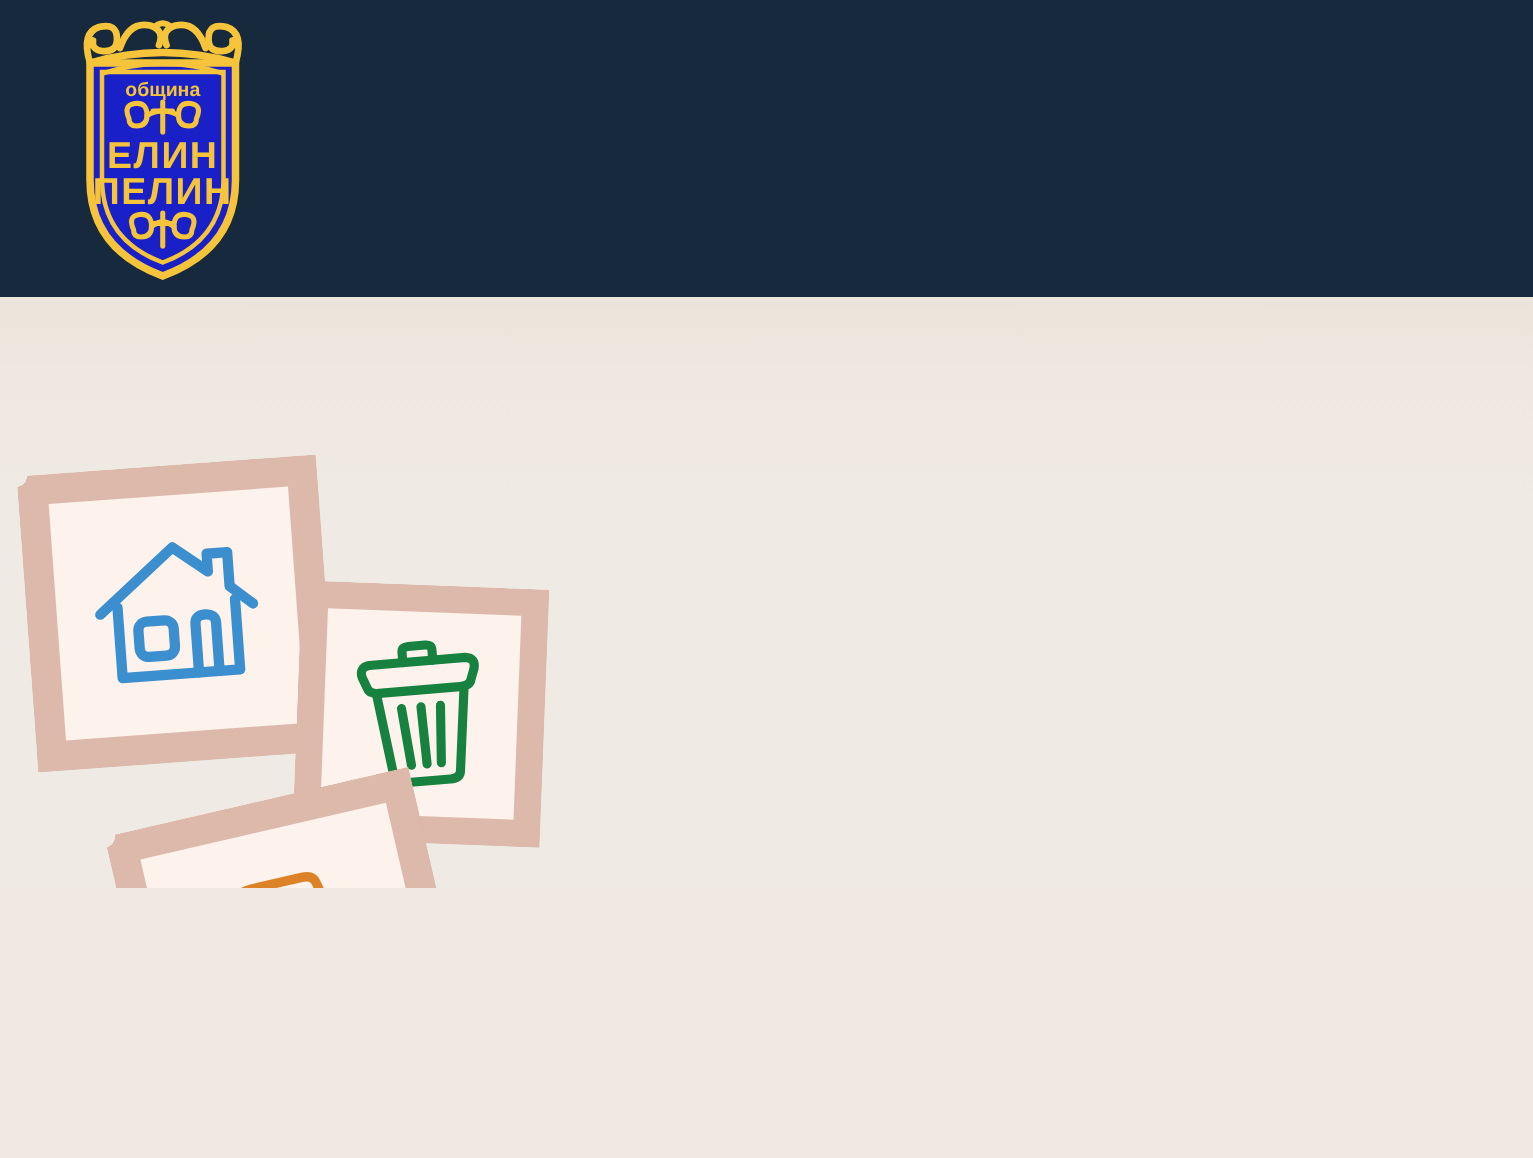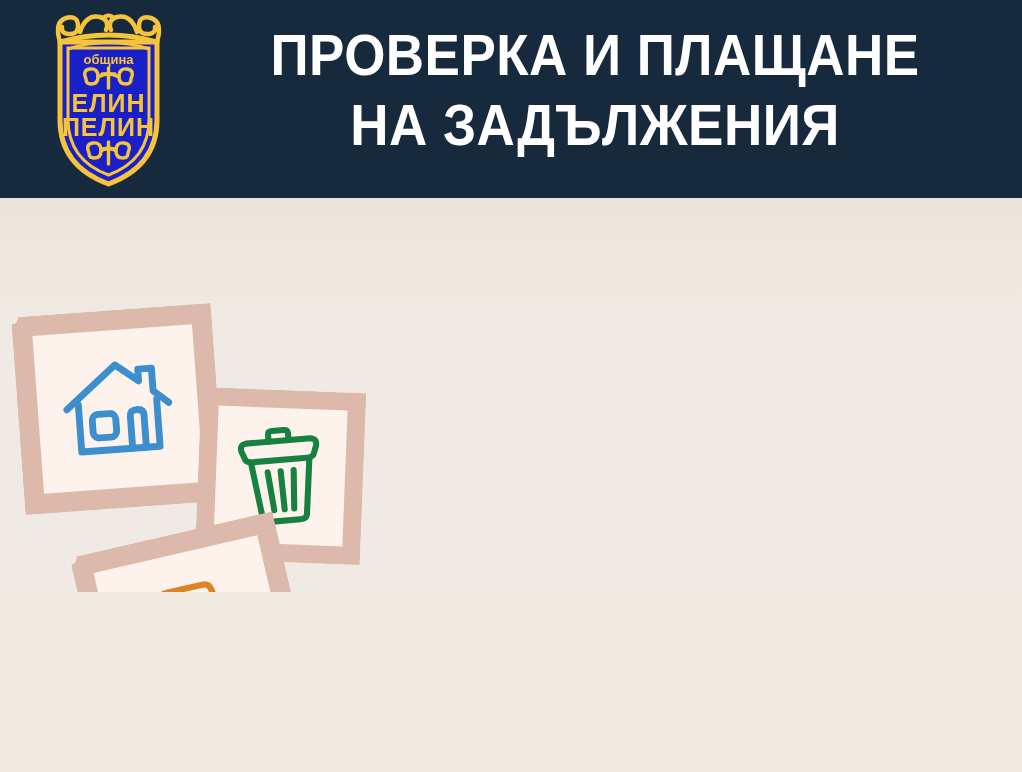--- a/index.html
+++ b/index.html
@@ -263,24 +263,20 @@
         <g fill="none" stroke="#f5c43a" stroke-width="3.4" stroke-linecap="round">
           <path d="M53 145 Q49 136 57 135 Q65 134 65 143 Q65 150 58 150 Q53 150 53 145"></path>
           <path d="M92 145 Q96 136 88 135 Q80 134 80 143 Q80 150 87 150 Q92 150 92 145"></path>
           <path d="M65 143 Q72.5 137 80 143"></path>
           <path d="M72.5 134 L72.5 156"></path>
           <path d="M66 141 L79 141"></path>
         </g>
       </svg>
     </div>
 
-    <div class="header-titles">
-      <div class="title-line">ПРОВЕРКА И ПЛАЩАНЕ</div>
-      <div class="title-line">НА ЗАДЪЛЖЕНИЯ</div>
-    </div>
   </div>
 
 
   <div class="stamps">
 
     <div class="stamp" id="stamp-house">
       <svg class="stamp-scallop" viewBox="0 0 200 198" width="200" height="198" aria-hidden="true">
         <g fill="#dcb9ab">
           <circle cx="8" cy="8" r="9"></circle>
             <circle cx="30" cy="5" r="9"></circle>

